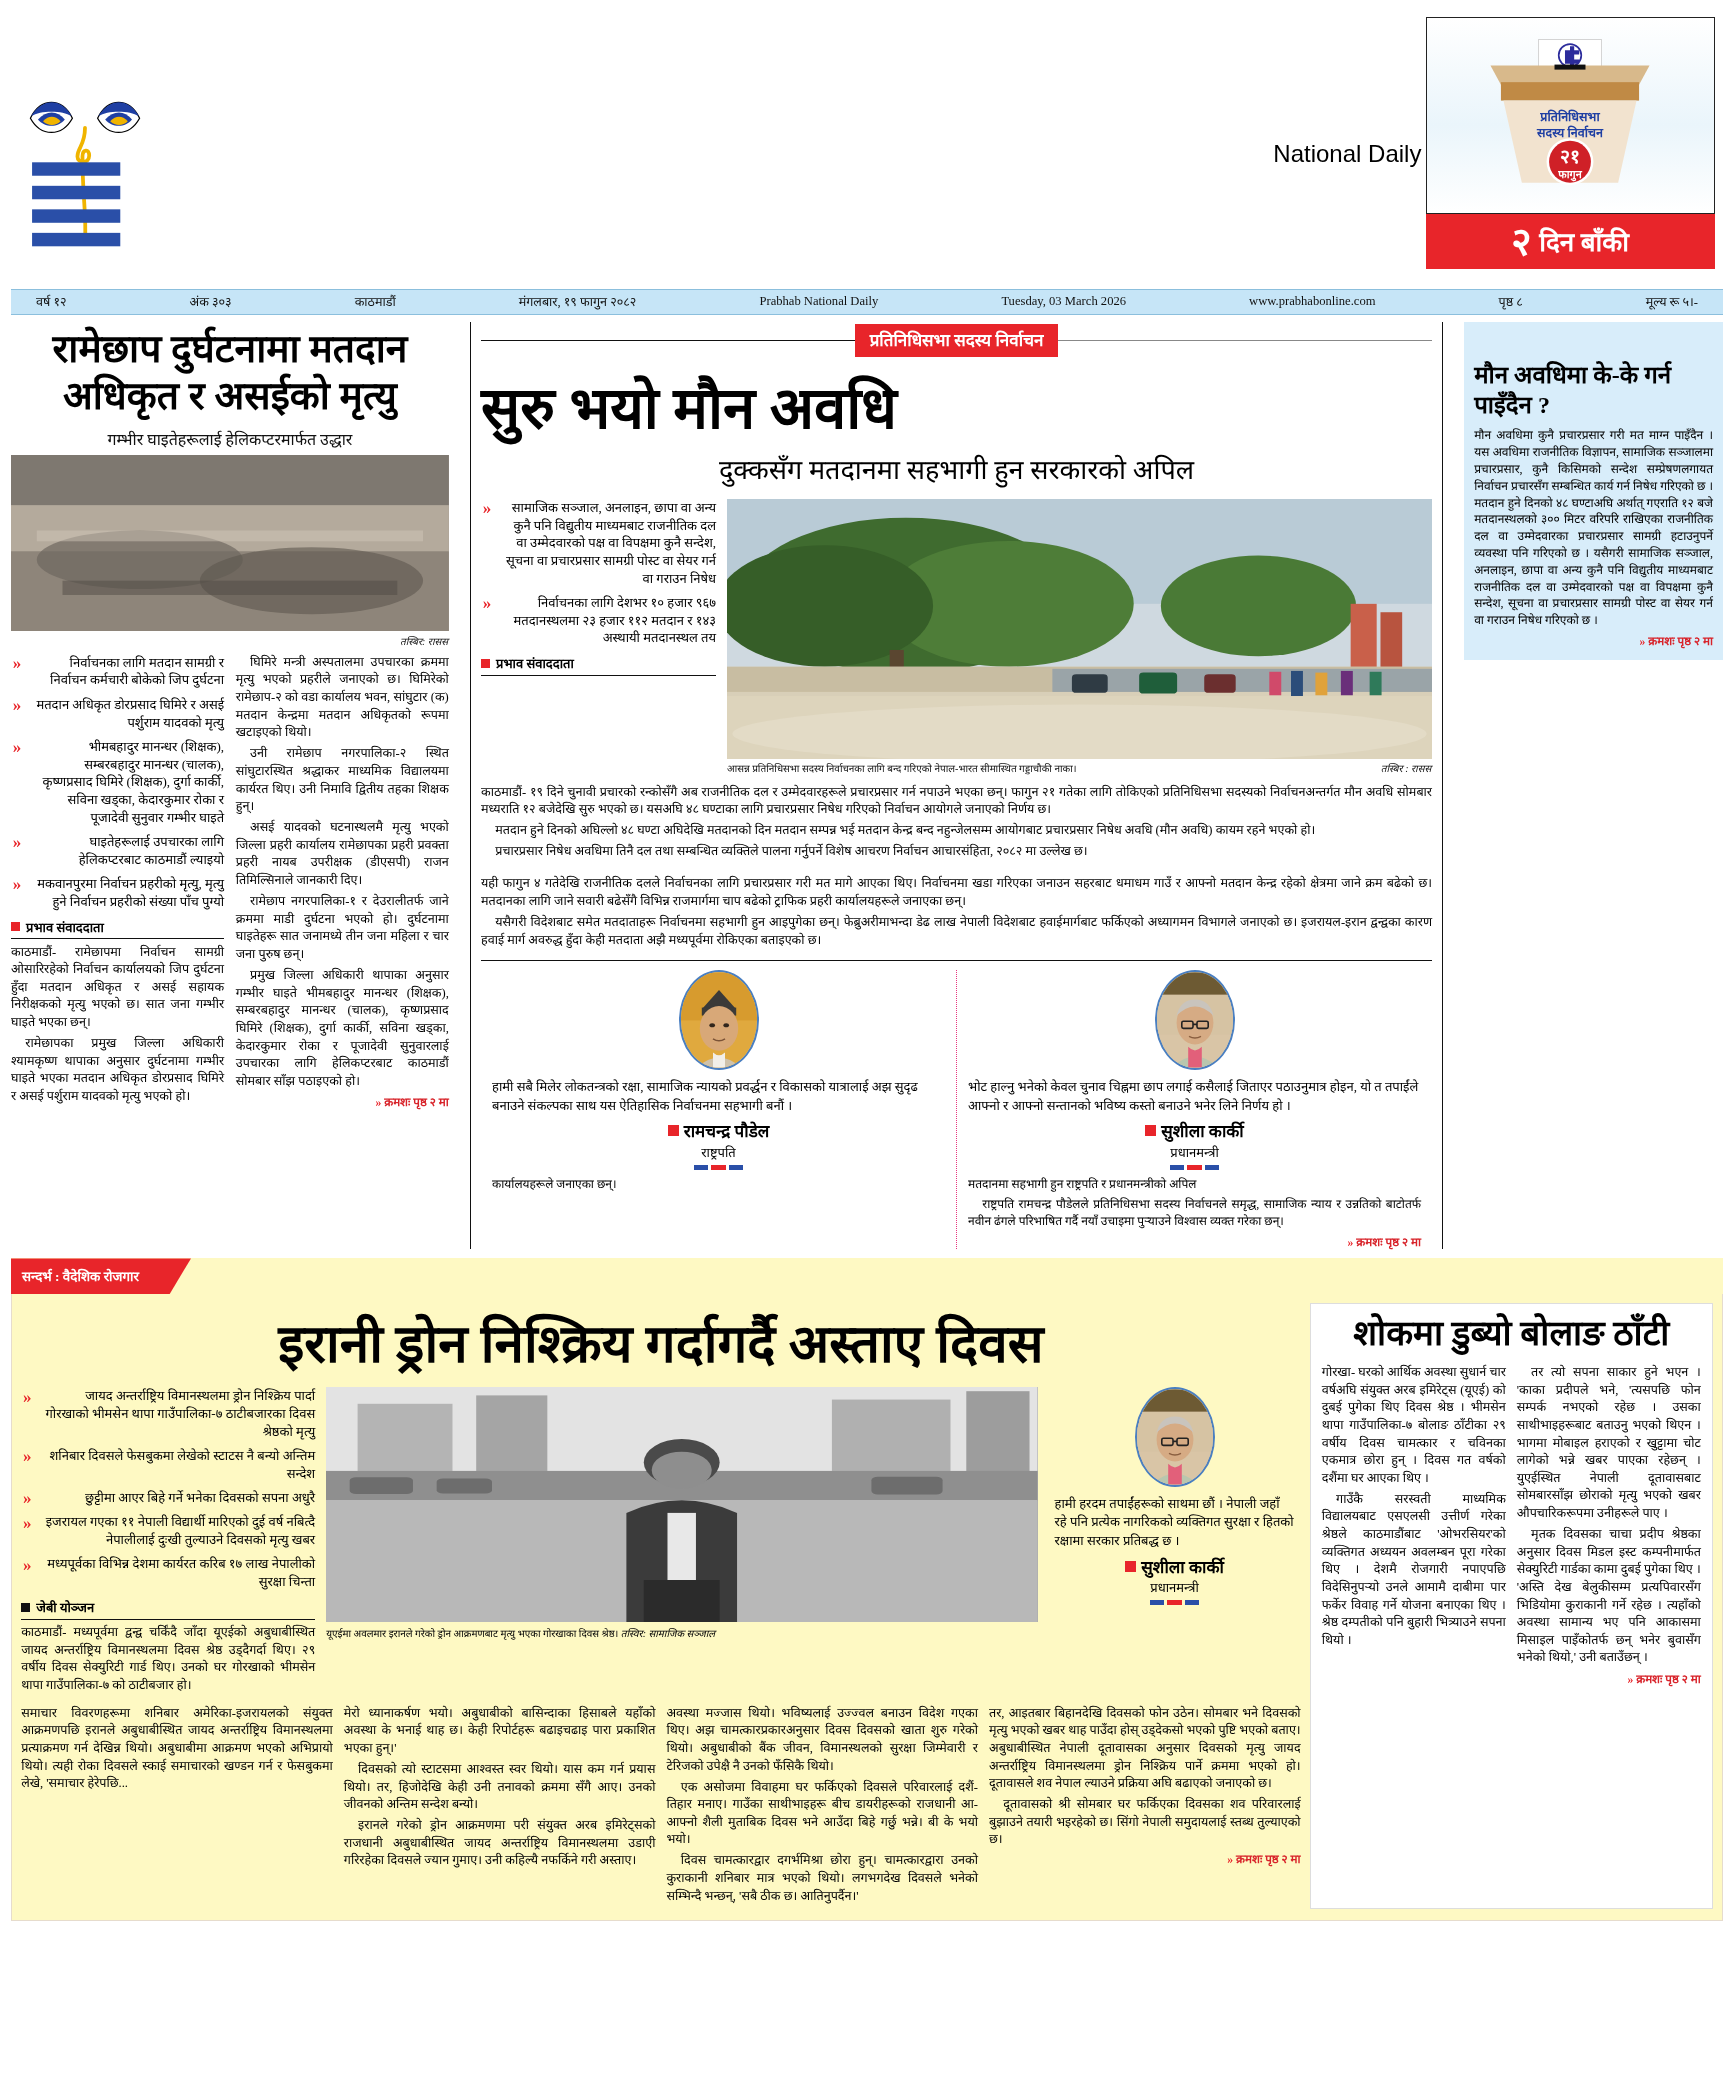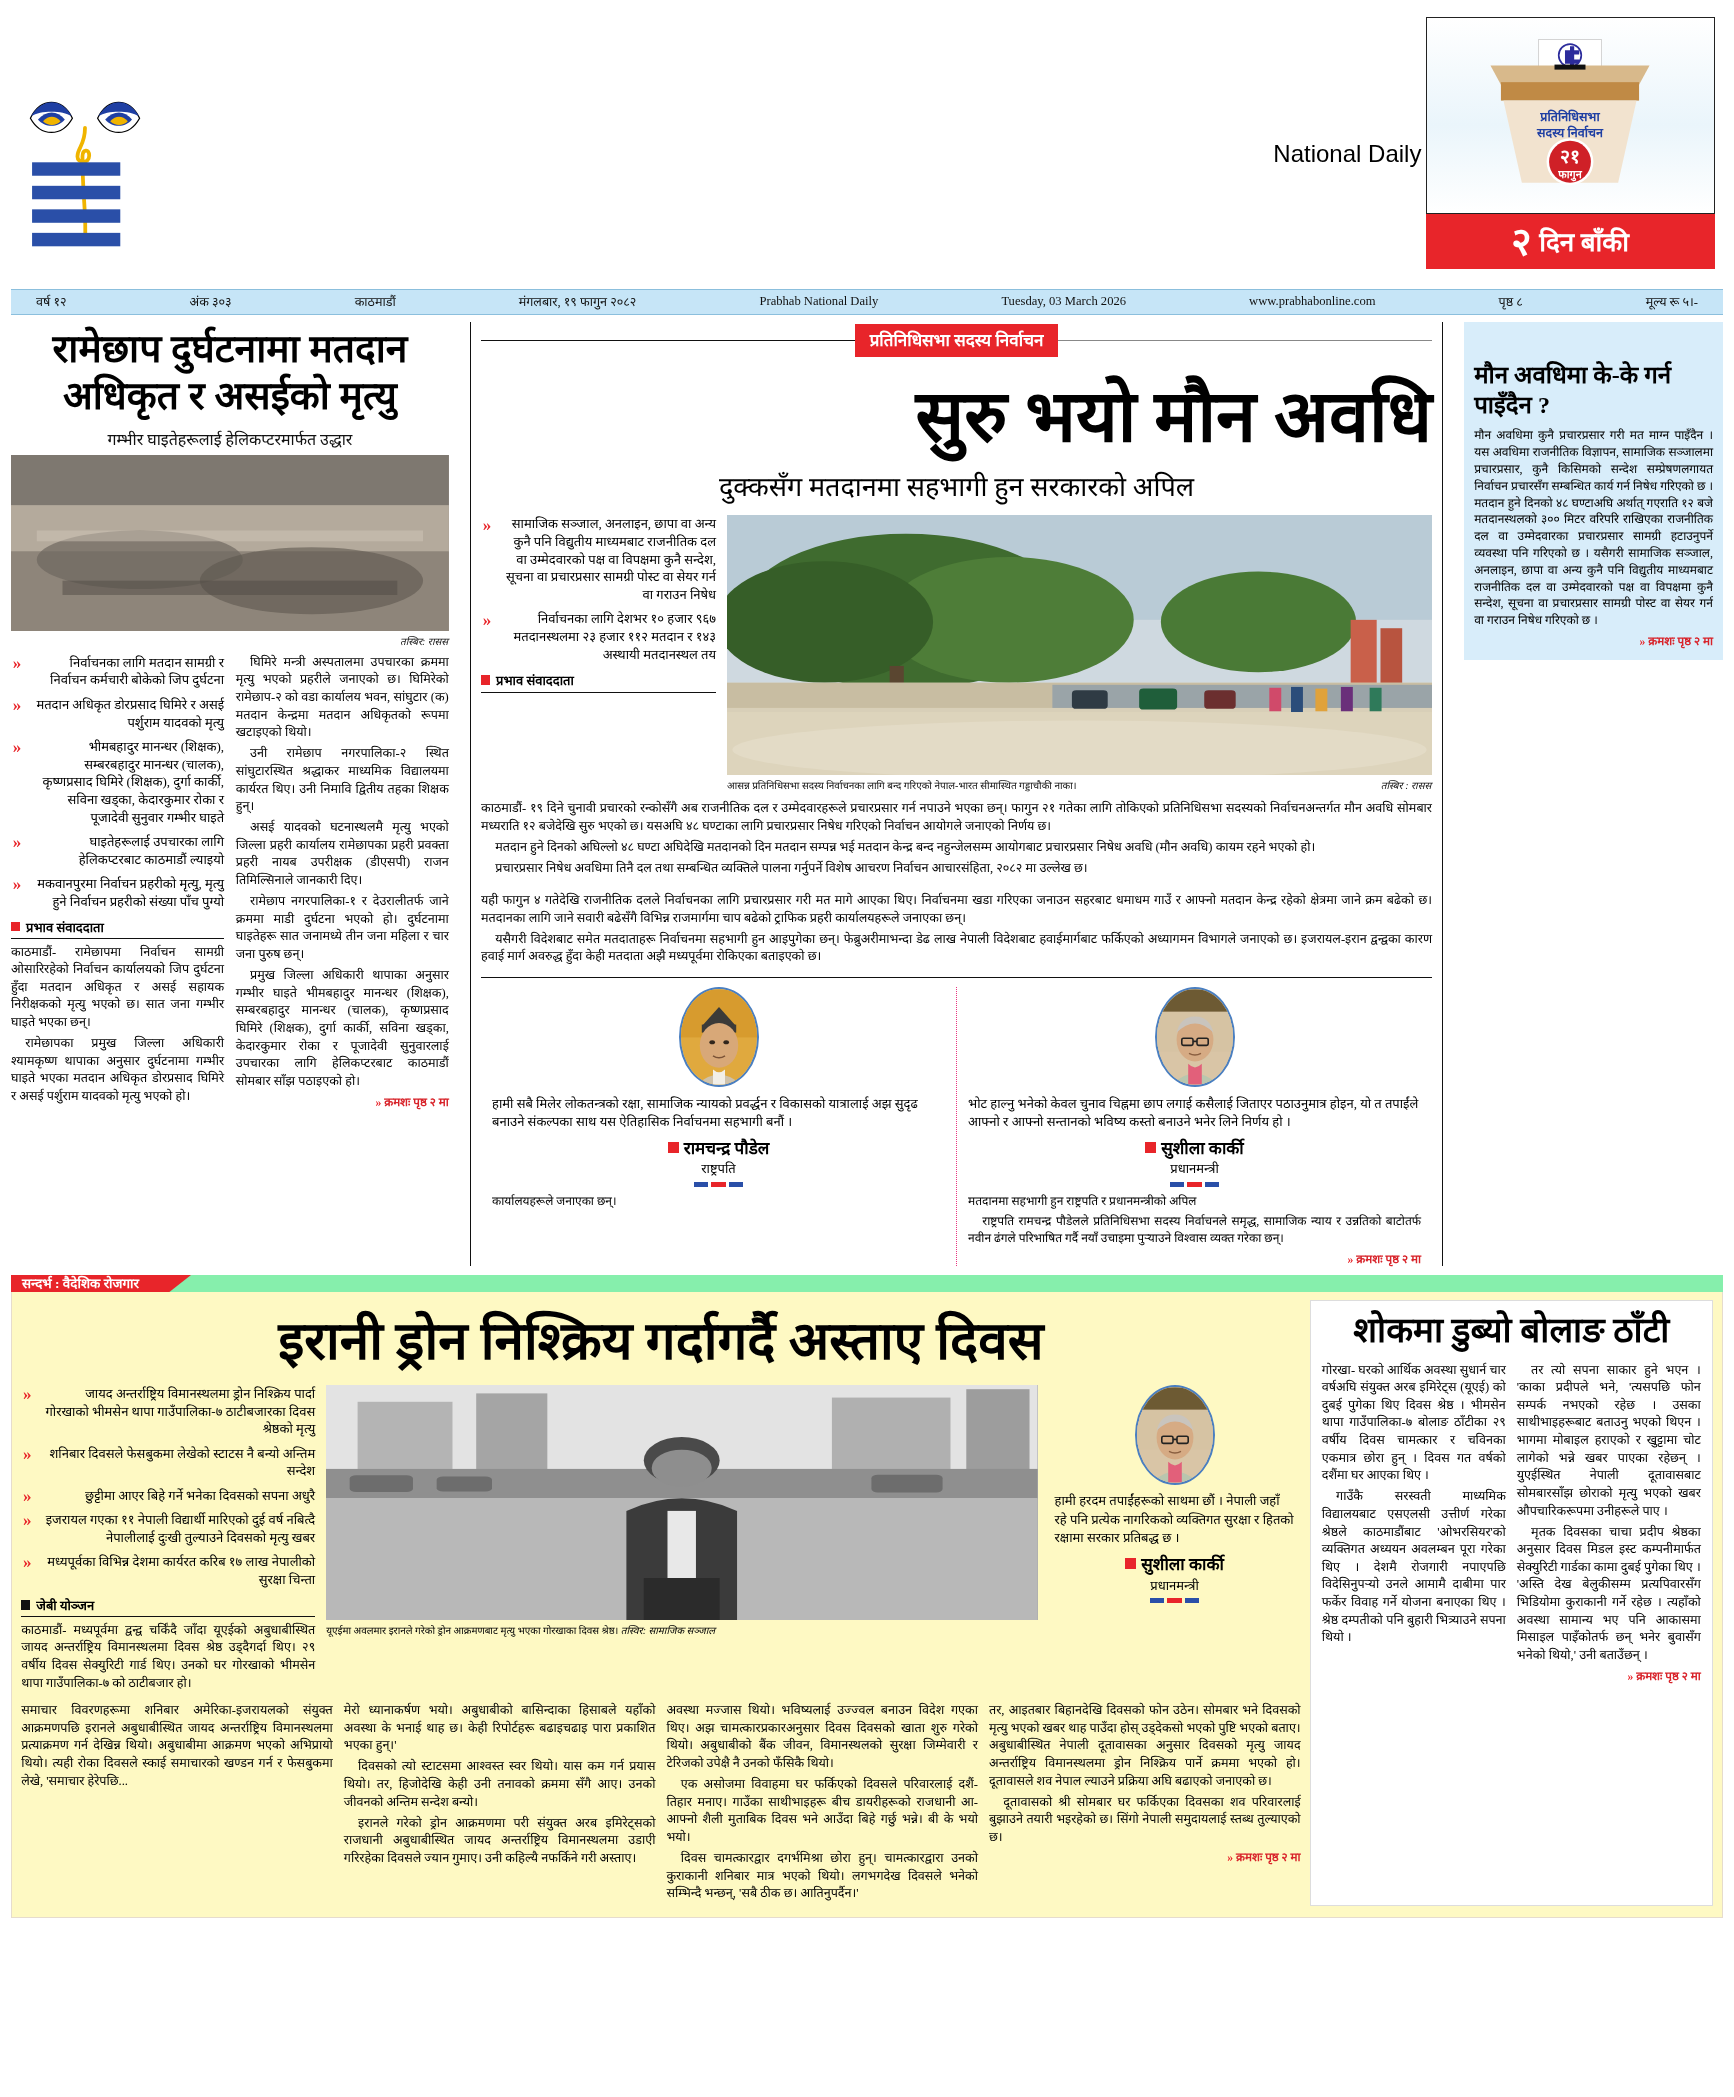--- a/index.html
+++ b/index.html
@@ -205,22 +205,22 @@
     display: flex; align-items: center; gap: 0;
     margin: 1.7px 0 0 0;
   }
   .kicker-row .ln { flex: 1; height: 1.3px; background: #111; }
   .kicker-row .ln.r { background: #888; }
   .kicker-chip {
     background: #e8252a; color: #fff; font-weight: 700;
     font-size: 17px; padding: 4.2px 14.3px 5.9px 14.3px; white-space: nowrap;
   }
   .main-head {
-    text-align: right; font-weight: 700;
-    font-size: 72px; line-height: 1.18;
+    text-align: left; font-weight: 700;
+    font-size: 58px; line-height: 1.18;
     margin-top: 17.6px; color: #000;
   }
   .main-sub {
     text-align: center; font-size: 27px; line-height: 1.25;
     margin: 11px 0 11px 0; color: #000;
   }
   .mid-split { display: flex; gap: 11px; }
   .mid-bul  { width: 235px; flex: 0 0 235px; }
   .mid-pic  { flex: 1; }
   .photo.main { height: 260px; }
@@ -263,22 +263,22 @@
   }
   .bluebox h3 {
     font-weight: 700; font-size: 24px;
     line-height: 1.22; margin-bottom: 7.6px; margin-top: 28px;
   }
   .bluebox .body-txt { font-size: 12px; }
 
   
   .sec-banner {
     margin: 9.2px 0 0 0;
-    height: 17px;
-    background: #86efac;
+    height: 36px;
+    background: #fef9c3;
     display: flex; align-items: stretch;
     position: relative;
   }
   .sec-tag {
     background: #e8252a; color: #fff;
     font-weight: 700; font-size: 13.4px;
     display: flex; align-items: center;
     padding: 0 14.3px 0 11px;
     clip-path: polygon(0 0, 100% 0, 88% 100%, 0 100%);
     min-width: 180px;

